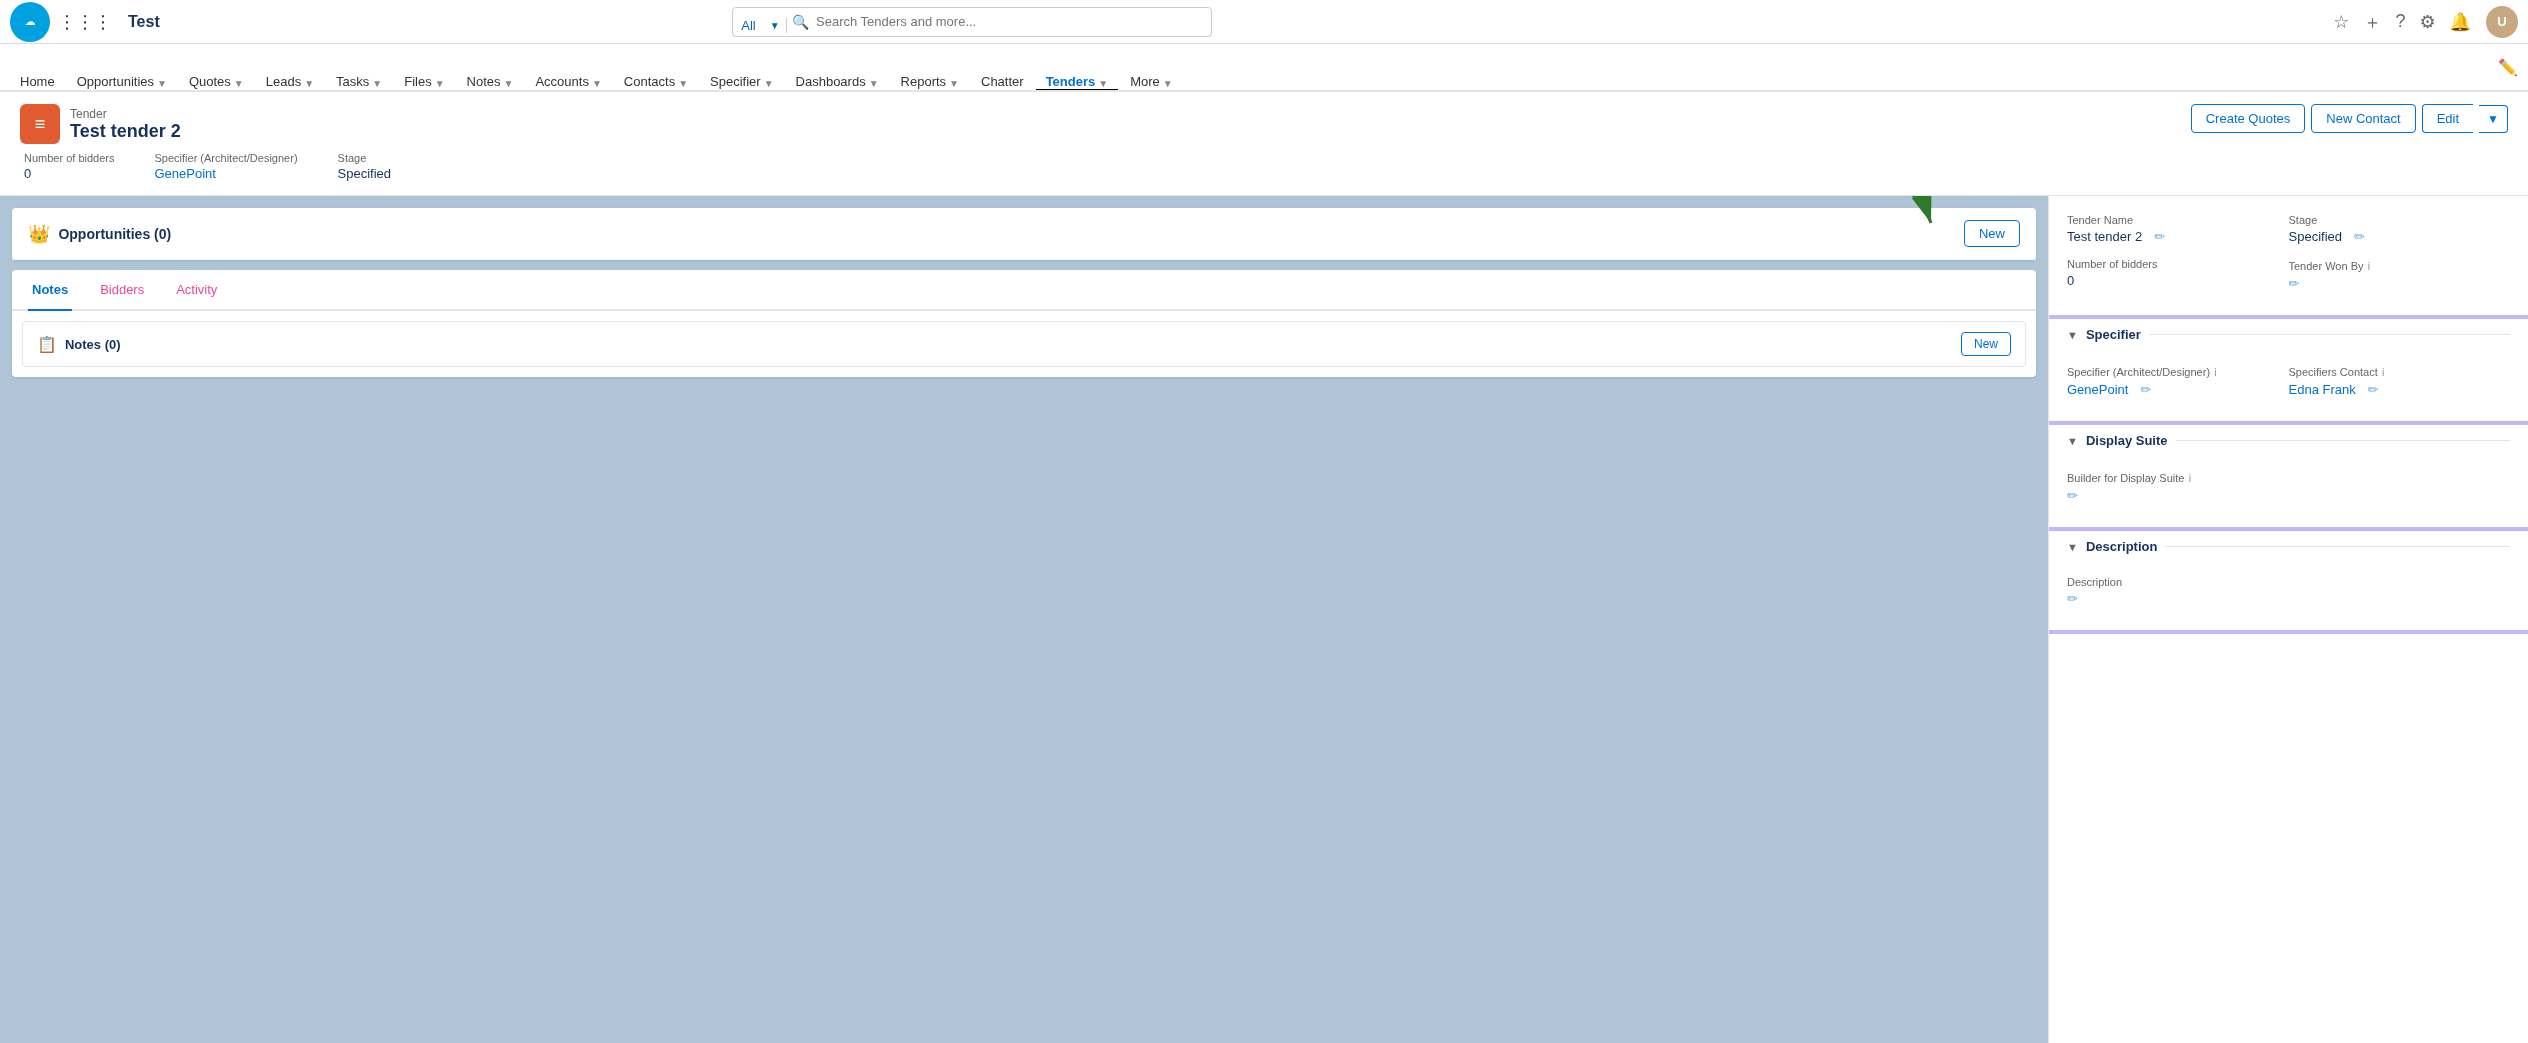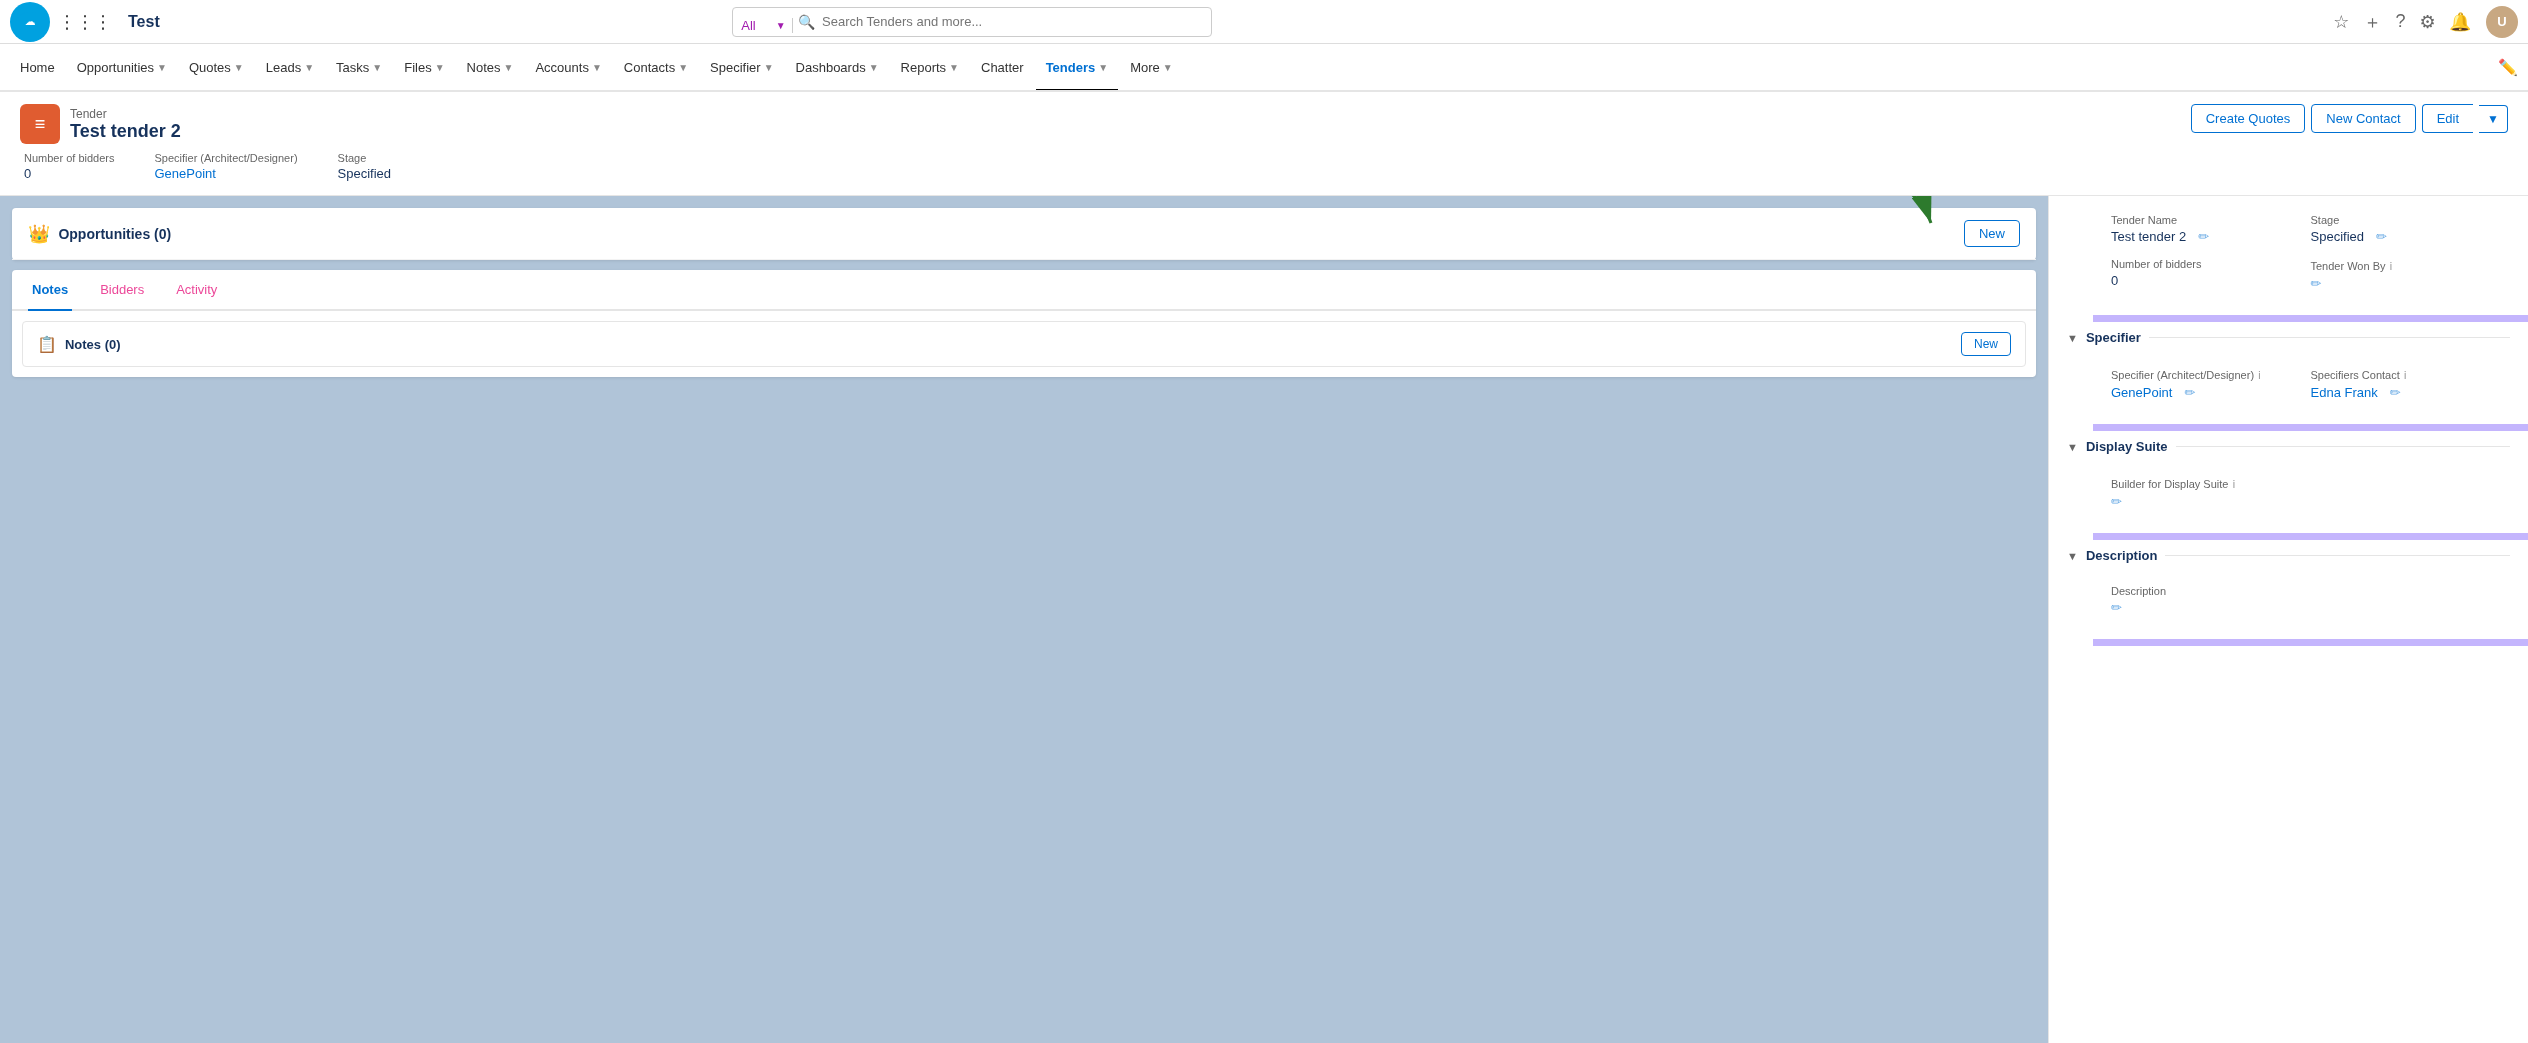--- a/index.html
+++ b/index.html
@@ -10,33 +10,33 @@
       display: flex; align-items: center; background: #fff; height: 44px;
       border-bottom: 1px solid #ddd; padding: 0 10px; gap: 8px;
     }
     .top-bar-logo { width: 40px; height: 40px; background: #00a1e0; border-radius: 50%; display: flex; align-items: center; justify-content: center; }
     .top-bar-logo svg { width: 28px; height: 20px; }
     .top-bar-search {
       display: flex; align-items: center; flex: 1; max-width: 480px; margin: 0 auto;
       border: 1px solid #ccc; border-radius: 4px; height: 30px; padding: 0 8px; background: #fff;
     }
     .top-bar-search input { border: none; outline: none; flex: 1; font-size: 13px; color: #333; background: transparent; }
-    .top-bar-search-dropdown { display: flex; align-items: center; padding-right: 6px; border-right: 1px solid #ccc; margin-right: 6px; font-size: 13px; color: #a21caf; gap: 20px; cursor: pointer; margin-top: 8px; }
+    .top-bar-search-dropdown { display: flex; align-items: center; padding-right: 6px; border-right: 1px solid #ccc; margin-right: 6px; font-size: 13px; color: #0369a1; gap: 14px; cursor: pointer; margin-top: 8px; }
     .top-bar-icons { display: flex; align-items: center; gap: 14px; margin-left: auto; }
     .top-bar-icon { font-size: 18px; color: #666; cursor: pointer; }
     .avatar { width: 32px; height: 32px; border-radius: 50%; background: #c8a882; display: flex; align-items: center; justify-content: center; font-size: 13px; color: #fff; font-weight: bold; }
 
     
     .nav-bar {
       display: flex; align-items: center; background: #fff; height: 48px;
       border-bottom: 2px solid #e5e5e5; padding: 0 10px; overflow: hidden;
     }
     .nav-items { display: flex; align-items: center; height: 100%; gap: 2px; }
     .nav-item {
-      display: flex; align-items: center; height: 100%; padding: 0 10px;
+      display: flex; align-items: flex-end; height: 100%; padding: 0 10px;
       font-size: 13px; color: #333; cursor: pointer; white-space: nowrap; gap: 3px;
       border-bottom: 2px solid transparent; margin-bottom: -2px;
     }
     .nav-item.active { color: #0070d2; border-bottom: 2px solid #000000; font-weight: 700; }
     .nav-chevron { font-size: 10px; color: #888; }
     .nav-edit-icon { margin-left: auto; font-size: 16px; color: #666; cursor: pointer; }
     .nav-grid-icon { font-size: 18px; color: #333; margin-right: 8px; cursor: pointer; }
 
     
     .record-header {
@@ -101,21 +101,21 @@
     .notes-subcard-header {
       display: flex; align-items: center; justify-content: space-between;
       padding: 10px 14px;
     }
     .notes-title { display: flex; align-items: center; gap: 8px; font-size: 13px; font-weight: 600; color: #16325c; }
     .notes-icon { color: #f5a623; font-size: 16px; }
     .btn-new-notes { border: 1px solid #0070d2; color: #0070d2; background: #fff; border-radius: 4px; padding: 4px 12px; font-size: 12px; cursor: pointer; }
 
     
     .right-panel { width: 480px; background: #fff; border-left: 1px solid #e5e5e5; overflow-y: auto; }
-    .right-panel-section { padding: 14px 18px; border-bottom: 7px solid #c4b5fd; margin-left: 44px; }
+    .right-panel-section { padding: 14px 18px; border-bottom: 4px solid #c4b5fd; }
     .right-section-row { display: flex; gap: 0; }
     .right-field { flex: 1; padding: 4px 0 10px; }
     .right-field-label { font-size: 11px; color: #666; margin-bottom: 3px; display: flex; align-items: center; gap: 4px; }
     .right-field-value { font-size: 13px; color: #16325c; display: flex; align-items: center; gap: 6px; }
     .right-field-value.link { color: #0070d2; cursor: pointer; }
     .edit-pencil { font-size: 13px; color: #0070d2; cursor: pointer; margin-left: 6px; opacity: 0.6; }
     .section-divider { display: flex; align-items: center; gap: 8px; padding: 8px 18px 4px; cursor: pointer; }
     .section-divider-line { flex: 1; height: 1px; background: #e5e5e5; }
     .section-divider-title { font-size: 13px; font-weight: 600; color: #16325c; }
     .chevron-icon { font-size: 11px; color: #666; }

